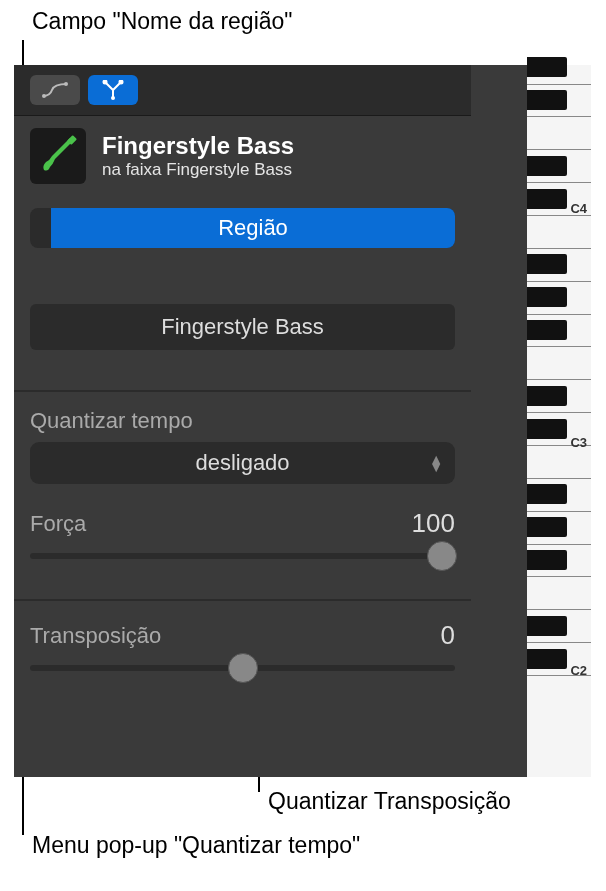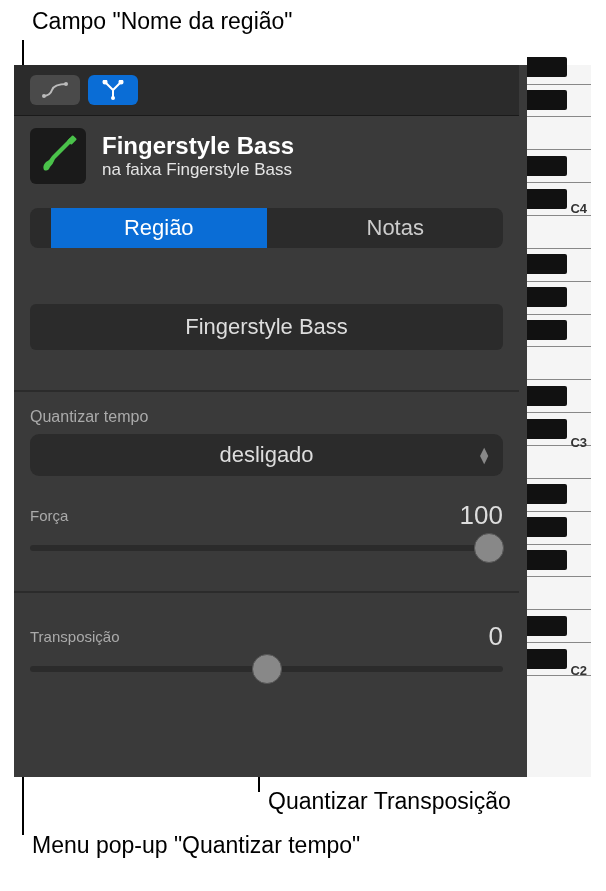--- a/index.html
+++ b/index.html
@@ -80,20 +80,21 @@
     }
 
     .panel {
       position: absolute;
       top: 65px;
       left: 14px;
       width: 577px;
       height: 712px;
       background: #3a3a3a;
       display: flex;
+      gap: 48px;
     }
     .main-panel {
       flex: 1;
       background: #3a3a3a;
       padding: 0;
     }
     .piano {
       width: 72px;
       background: linear-gradient(to right, #3a3a3a 0%, #3a3a3a 8px, #fff 8px);
       position: relative;
@@ -221,21 +222,21 @@
       height: 2px;
       background: #2b2b2b;
       margin-top: 24px;
     }
 
     .control-group {
       padding: 16px;
     }
     .control-label {
       color: #aaa;
-      font-size: 16px;
+      font-size: 22px;
       margin-bottom: 8px;
     }
     .select-box {
       background: #2b2b2b;
       border-radius: 9px;
       padding: 8px 16px;
       color: #ddd;
       font-size: 22px;
       text-align: center;
       position: relative;
@@ -252,21 +253,21 @@
     }
 
     .slider-row {
       display: flex;
       justify-content: space-between;
       align-items: center;
       margin-top: 24px;
     }
     .slider-row .label {
       color: #aaa;
-      font-size: 15px;
+      font-size: 22px;
     }
     .slider-row .value {
       color: #ddd;
       font-size: 26px;
     }
     .slider-track {
       margin-top: 14px;
       height: 6px;
       background: #2b2b2b;
       border-radius: 3px;
@@ -326,21 +327,20 @@
         </div>
         <div class="header-text">
           <div class="title">Fingerstyle Bass</div>
           <div class="subtitle">na faixa Fingerstyle Bass</div>
         </div>
       </div>
     </div>
 
     <div class="segmented">
       <button class="seg-btn active">Região</button>
-      <button class="seg-btn">Notas</button>
     </div>
 
     <div class="section">
       <div class="region-name-field">Fingerstyle Bass</div>
     </div>
 
     <div class="divider"></div>
 
     <div class="control-group">
       <div class="control-label">Quantizar tempo</div>
@@ -354,21 +354,21 @@
         <span class="value">100</span>
       </div>
       <div class="slider-track">
         <div class="slider-thumb" id="strength-thumb" style="left: 97%;"></div>
       </div>
     </div>
 
     <div class="divider"></div>
 
     <div class="control-group">
-      <div class="slider-row" style="margin-top:12px">
+      <div class="slider-row" style="margin-top:3px">
         <span class="label">Transposição</span>
         <span class="value">0</span>
       </div>
       <div class="slider-track">
         <div class="slider-thumb" id="transpose-thumb" style="left: 50%;"></div>
       </div>
     </div>
 
   </div>
 

